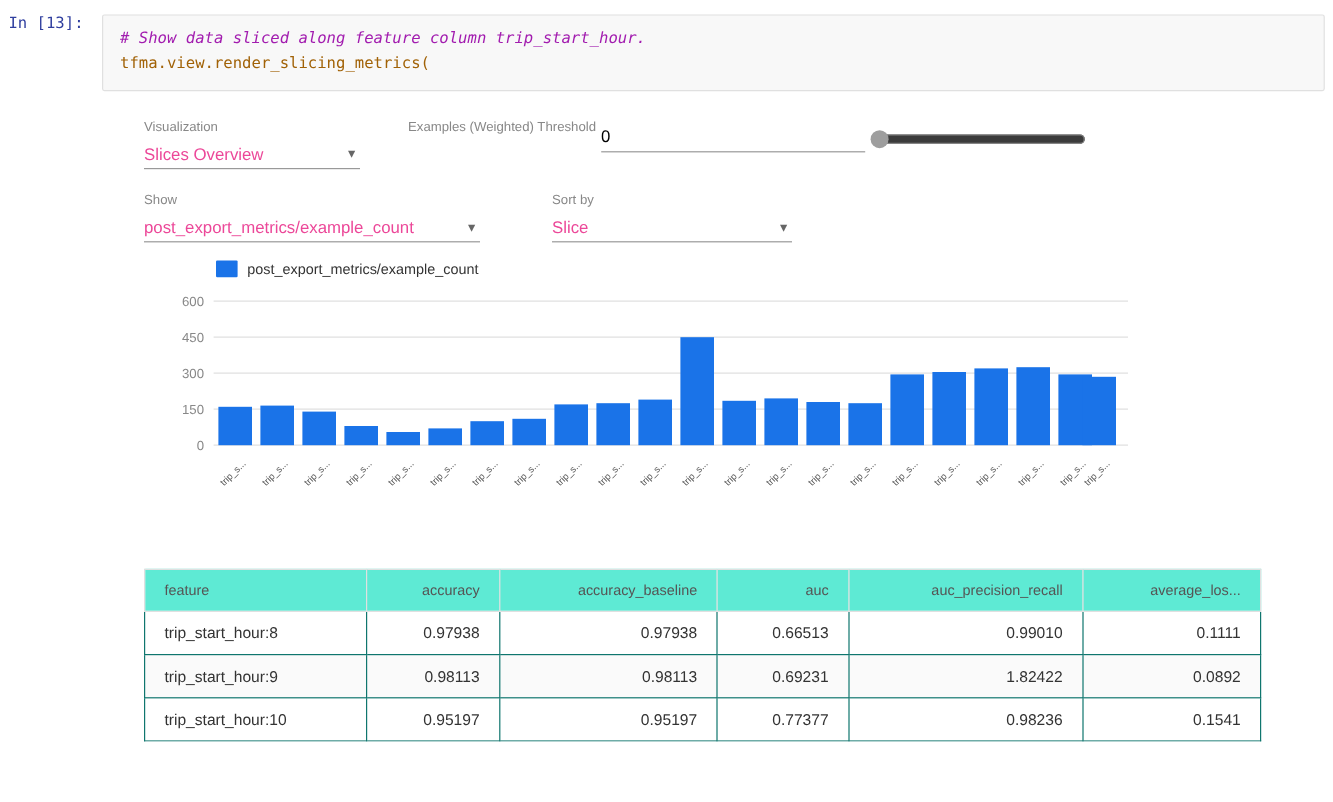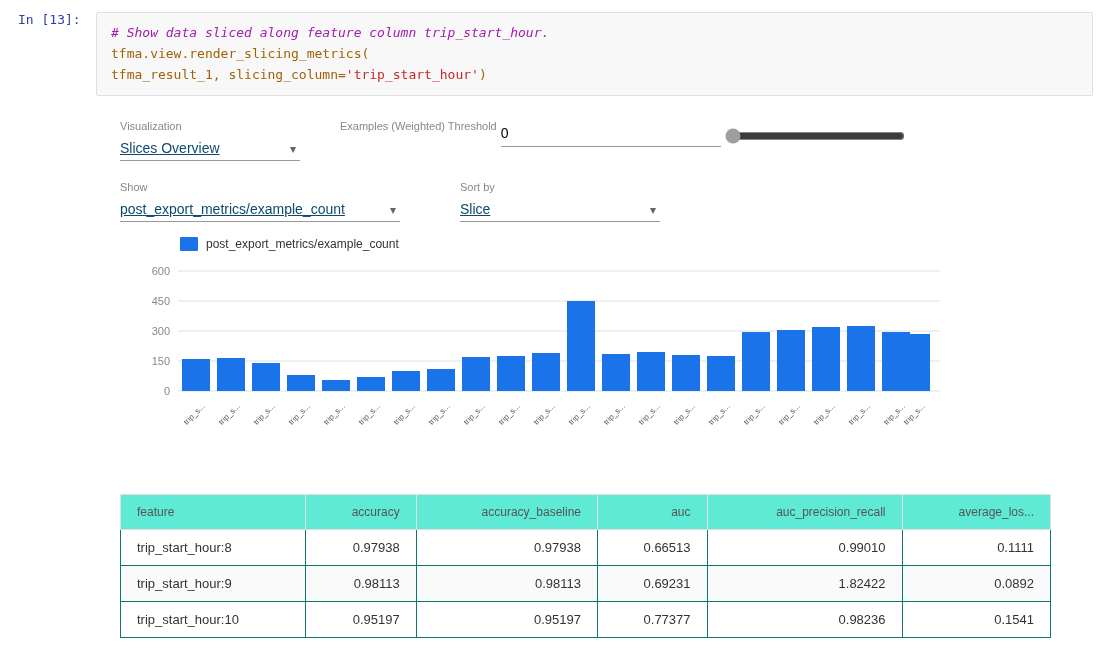--- a/index.html
+++ b/index.html
@@ -9,21 +9,21 @@
       color: #333;
       font-size: 13px;
     }
     .notebook-cell {
       background: #fff;
       padding: 8px 0;
     }
     .cell-input {
       display: flex;
       align-items: flex-start;
-      padding: 4px 18px;
+      padding: 4px 7px;
     }
     .cell-label {
       color: #303f9f;
       font-family: monospace;
       font-size: 13px;
       white-space: nowrap;
       margin-right: 8px;
       min-width: 70px;
     }
     .code-block {
@@ -62,25 +62,24 @@
       display: inline-block;
     }
     .select-wrapper select {
       appearance: none;
       -webkit-appearance: none;
       border: none;
       border-bottom: 1px solid #999;
       background: transparent;
       padding: 4px 24px 4px 0;
       font-size: 14px;
-      color: #0c4a6e;
+      color: #ec4899;
       cursor: pointer;
       outline: none;
       min-width: 180px;
-      text-decoration: underline;
     }
     .select-arrow {
       position: absolute;
       right: 4px;
       top: 50%;
       transform: translateY(-50%);
       pointer-events: none;
       color: #666;
       font-size: 12px;
     }
@@ -186,23 +185,20 @@
 
 <div class="notebook-cell">
   <div class="cell-input">
     <span class="cell-label">In [13]:</span>
     <div class="code-block">
       <div>
         <span class="code-comment"># Show data sliced along feature column trip_start_hour.</span>
       </div>
       <div>
         <span class="code-func">tfma.view.render_slicing_metrics(</span>
-      </div>
-      <div>
-        <span class="code-func">    tfma_result_1, slicing_column=</span><span class="code-string">'trip_start_hour'</span><span class="code-func">)</span>
       </div>
     </div>
   </div>
 
   <div class="widget-area">
 
     <div class="controls-row">
       <div class="control-group">
         <span class="control-label">Visualization</span>
         <div class="select-wrapper">

